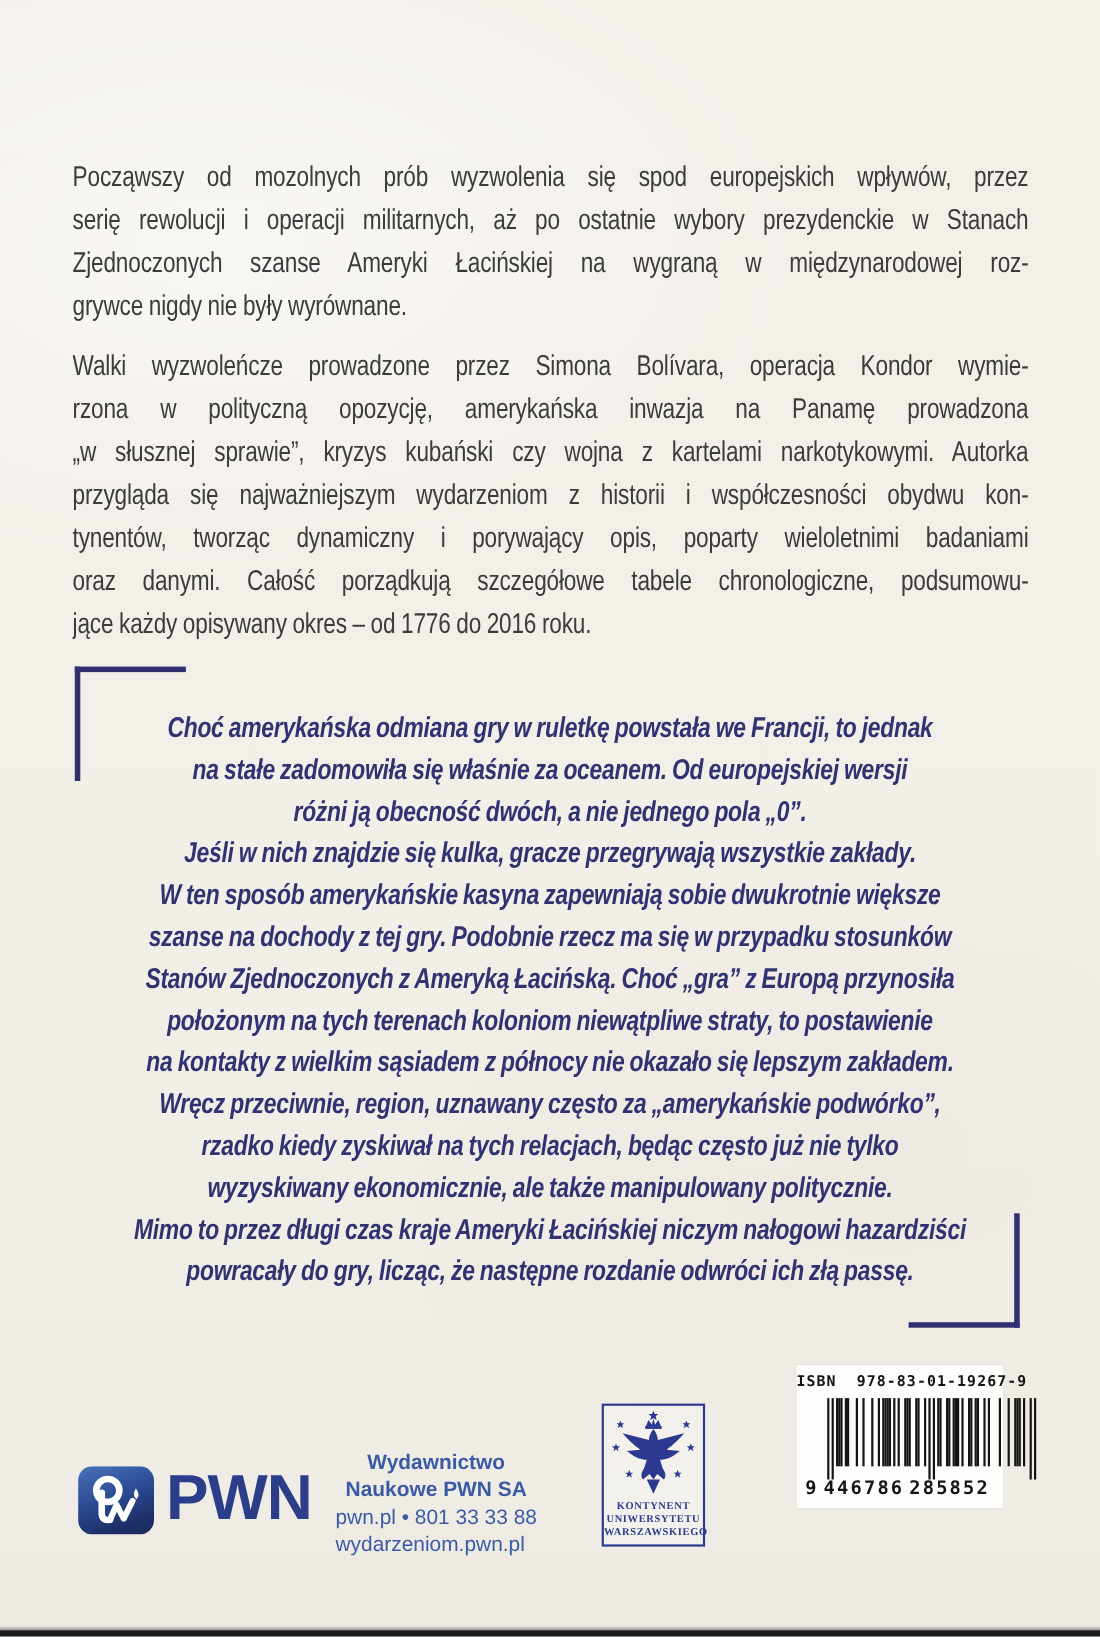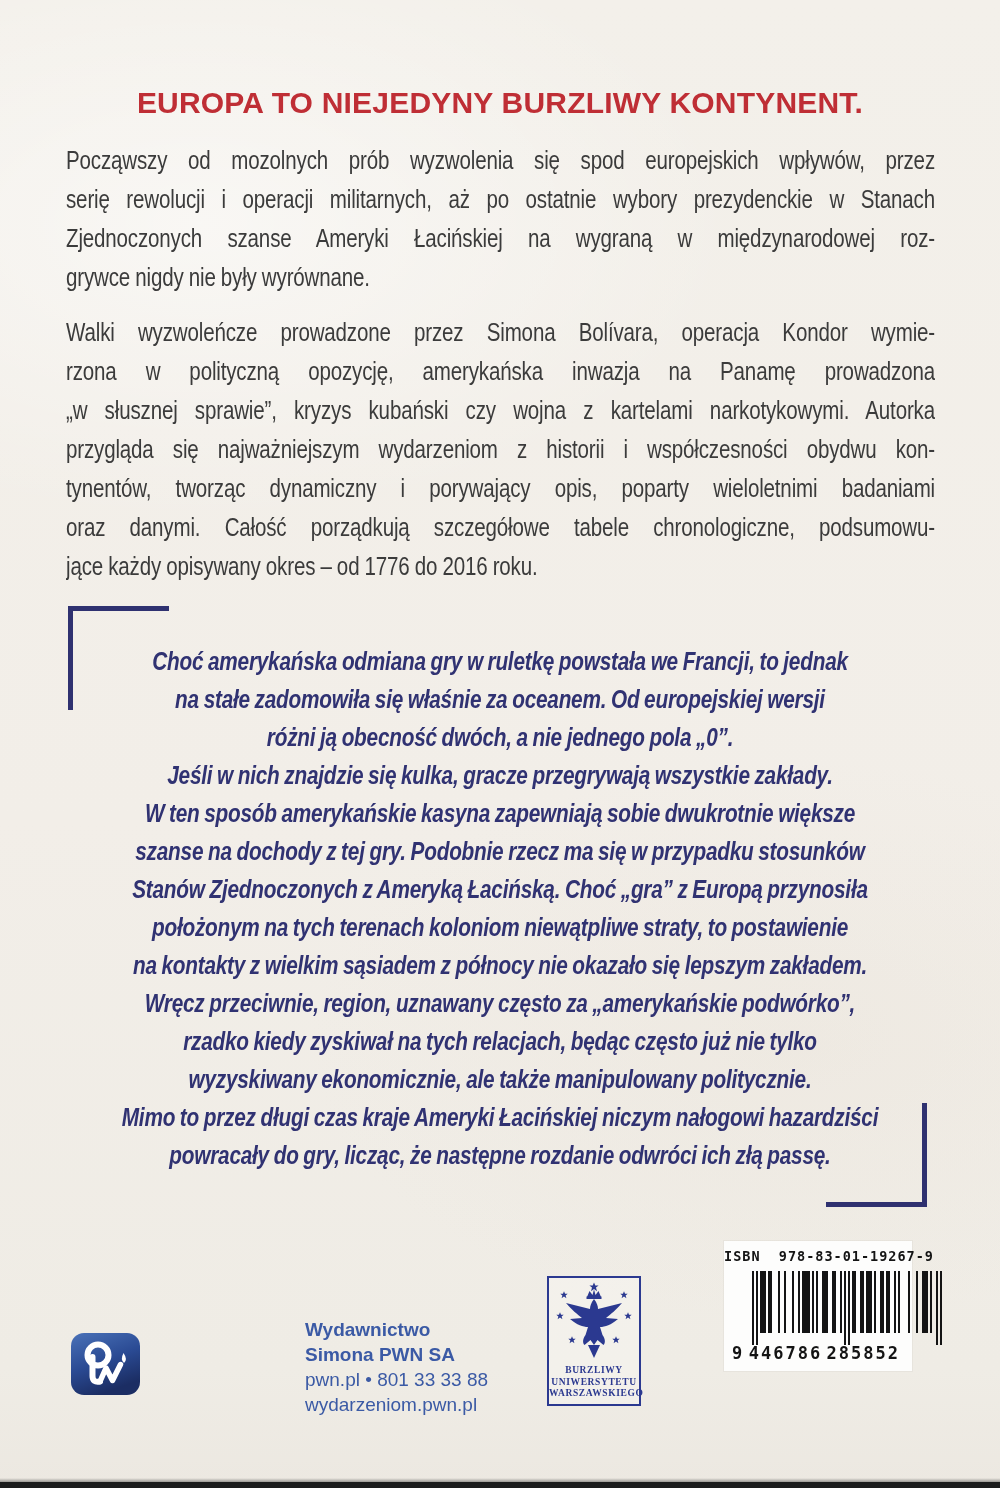--- a/index.html
+++ b/index.html
@@ -42,21 +42,21 @@
   .bracket.open{left:68px; top:606px; border-left:5px solid #2f3170; border-top:5px solid #2f3170;}
   .bracket.close{left:826px; top:1103px; border-right:5px solid #2f3170; border-bottom:5px solid #2f3170;}
   
   .pwn-logo{position:absolute; left:71px; top:1333px; width:69px; height:62px;}
   .pwn-word{
     position:absolute; left:151px; top:1329px; height:66px; line-height:66px;
     font-size:58px; font-weight:700; letter-spacing:-1px; color:#2c3e8a;
   }
   .publisher{position:absolute; left:305px; top:1317px; color:#3b5aa5; font-size:19px;}
   .publisher div{height:25px; line-height:25px;}
-  .publisher div:nth-of-type(-n+2){font-weight:700;}
+  .publisher div:nth-of-type(-n+2){font-weight:700;text-align:center;}
   .fundacja{
     position:absolute; left:547px; top:1276px; width:94px; height:130px;
     border:2.5px solid #2b3990; box-sizing:border-box; background:rgba(255,255,255,.25);
   }
   .fundacja svg{display:block; margin:2px auto 0;}
   .fnd-lines{ text-align:center; color:#2b3990; font-family:"Liberation Serif", serif;
     font-weight:700; font-size:9.5px; letter-spacing:.6px; line-height:11.5px; margin-top:1px;}
   .barcode-box{
     position:absolute; left:724px; top:1241px; width:188px; height:130px;
     background:#fdfdfc; box-shadow:0 0 0 1px rgba(0,0,0,.03);
@@ -74,21 +74,20 @@
   }
   .bottom-strip{position:absolute; left:0; bottom:0; width:1000px; height:6px; background:#1b1b1b;}
   .bottom-fade{position:absolute; left:0; bottom:6px; width:1000px; height:4px;
     background:linear-gradient(180deg, rgba(0,0,0,0), rgba(0,0,0,.35));}
 </style>
 </head>
 <body>
 
 <div class="page">
 
-  <div class="headline">EUROPA TO NIEJEDYNY BURZLIWY KONTYNENT.</div>
 
   <div class="para para1">
 
   <div class="pline">Począwszy od mozolnych prób wyzwolenia się spod europejskich wpływów, przez</div>
       <div class="pline">serię rewolucji i operacji militarnych, aż po ostatnie wybory prezydenckie w Stanach</div>
       <div class="pline">Zjednoczonych szanse Ameryki Łacińskiej na wygraną w międzynarodowej roz-</div>
       <div class="pline">grywce nigdy nie były wyrównane.</div>
     </div>
 
   <div class="para para2">
@@ -132,25 +131,26 @@
           <stop offset="1" stop-color="#1b2d63"></stop>
         </linearGradient>
       </defs>
       <rect x="0" y="0" width="69" height="62" rx="13" fill="url(#pwngrad)"></rect>
       <circle cx="27" cy="22" r="10.5" fill="none" stroke="#ffffff" stroke-width="6"></circle>
       <path d="M21.5 24 L21.5 43 Q21.5 50 29 48.5" fill="none" stroke="#ffffff" stroke-width="6" stroke-linecap="round"></path>
       <path d="M29 48.5 L35 35 L41.5 47.5 L49.5 31.5" fill="none" stroke="#ffffff" stroke-width="5.5" stroke-linejoin="round" stroke-linecap="round"></path>
       <path d="M52.5 20 q4.5 6.5 0.5 10 q-4-3.5 -0.5-10" fill="#ffffff"></path>
     </svg>
   </div>
+  <div class="pwn-word">PWN</div>
 
   <div class="publisher">
 
   <div>Wydawnictwo</div>
-      <div>Simona PWN SA</div>
+      <div>Naukowe PWN SA</div>
       <div>pwn.pl • 801 33 33 88</div>
       <div>wydarzeniom.pwn.pl</div>
     </div>
 
   <div class="fundacja">
     <svg width="86" height="84" viewBox="0 0 86 84">
       <defs>
         <path id="st" d="M0,-4.6 L1.3,-1.5 4.6,-1.5 2,0.6 3,4.2 0,2 -3,4.2 -2,0.6 -4.6,-1.5 -1.3,-1.5 Z" fill="#2b3990"></path>
       </defs>
       <use href="#st" transform="translate(43,7)"></use>
@@ -170,21 +170,21 @@
                L39.5 60 L43 65 L46.5 60 L52.5 65
                C54.5 63 54.5 59 51.5 55
                L49 47
                C54 47 60 45 67 39
                L55 38 C60 34 65 30 71 23
                L47 29 C47 26 46 23 43 19 Z" fill="#2b3990"></path>
       <path d="M37 65 L43 78 L49 65 Z" fill="#2b3990"></path>
     </svg>
     <div class="fnd-lines">
 
-    <div>BURZLIWY</div>
+    <div>KONTYNENT</div>
         <div>UNIWERSYTETU</div>
         <div>WARSZAWSKIEGO</div>
       </div>
   </div>
 
   <div class="barcode-box">
     <div class="isbn-line">
       <span>ISBN</span>&nbsp;&nbsp;<span>978-83-01-19267-9</span>
     </div>
     <div class="bars" id="bars">

